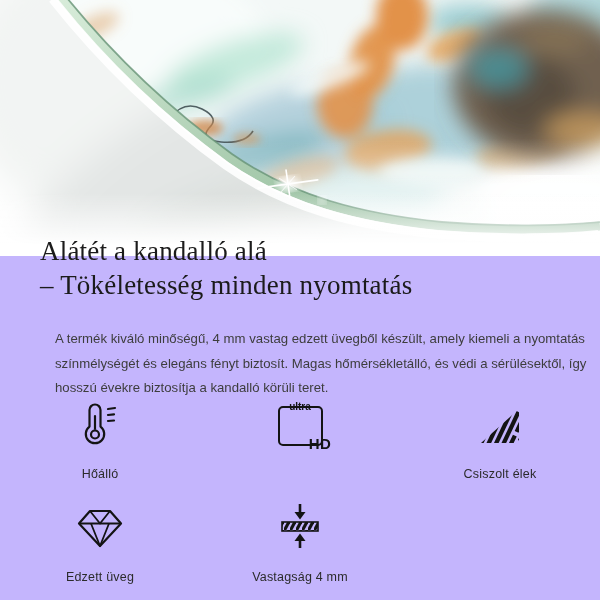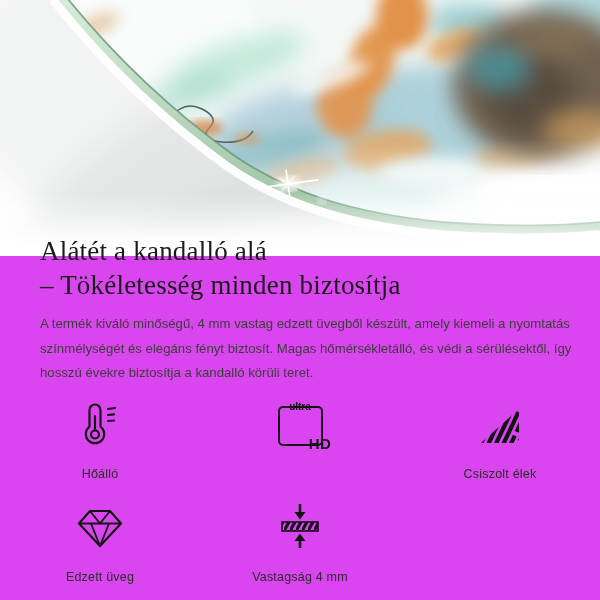--- a/index.html
+++ b/index.html
@@ -1,16 +1,16 @@
 <!DOCTYPE html>
 <html><head>
 <meta charset="utf-8">
 <style>
   html,body{margin:0;padding:0;background:#fff;}
-  #page{position:relative;width:600px;height:600px;background:#d946ef;overflow:hidden;
+  #page{position:relative;width:600px;height:600px;background:#c4b5fd;overflow:hidden;
         font-family:"Liberation Sans",sans-serif;}
 
   
   #hero{position:absolute;left:0;top:0;width:600px;height:256px;}
 
   
   .title{position:absolute;left:40px;top:234px;width:540px;
          font-family:"Liberation Serif",serif;font-size:27px;line-height:34px;
          color:#1b1b1b;font-weight:400;letter-spacing:.2px;}
 
@@ -144,24 +144,24 @@
     </g>
     <g>
       <circle cx="322" cy="200" r="4" fill="#ffffff" opacity="0.85" filter="url(#b4)"></circle>
     </g>
 
     <rect x="0" y="192" width="600" height="64" fill="url(#fadeOut)"></rect>
   </svg>
 
   <h1 class="title" style="margin:0;">
     <div>Alátét a kandalló alá</div>
-    <div>– Tökéletesség minden biztosítja</div>
+    <div>– Tökéletesség minden nyomtatás</div>
   </h1>
 
-  <p class="desc" style="margin:0;">A termék kiváló minőségű, 4 mm vastag edzett üvegből készült, amely kiemeli a nyomtatás színmélységét és elegáns fényt biztosít. Magas hőmérsékletálló, és védi a sérülésektől, így hosszú évekre biztosítja a kandalló körüli teret.</p>
+  <p class="desc" style="margin:15px;">A termék kiváló minőségű, 4 mm vastag edzett üvegből készült, amely kiemeli a nyomtatás színmélységét és elegáns fényt biztosít. Magas hőmérsékletálló, és védi a sérülésektől, így hosszú évekre biztosítja a kandalló körüli teret.</p>
 
   <div class="features">
 
     <div class="feature">
       <div class="icon-box">
         <svg class="fi" width="38" height="44" viewBox="0 0 38 44">
           <path d="M13.5,2.5 a5.5,5.5 0 0 1 5.5,5.5 v16.6 a9.2,9.2 0 1 1 -11,0 V8 a5.5,5.5 0 0 1 5.5,-5.5 Z" transform="translate(0.5,0)" fill="none" stroke="#141414" stroke-width="2.2" stroke-linejoin="round"></path>
           <line x1="14" y1="14" x2="14" y2="27" stroke="#141414" stroke-width="2.2" stroke-linecap="round"></line>
           <circle cx="14" cy="32.5" r="4" fill="none" stroke="#141414" stroke-width="2.2"></circle>
           <line x1="27" y1="7" x2="34" y2="6" stroke="#141414" stroke-width="2.2" stroke-linecap="round"></line>

